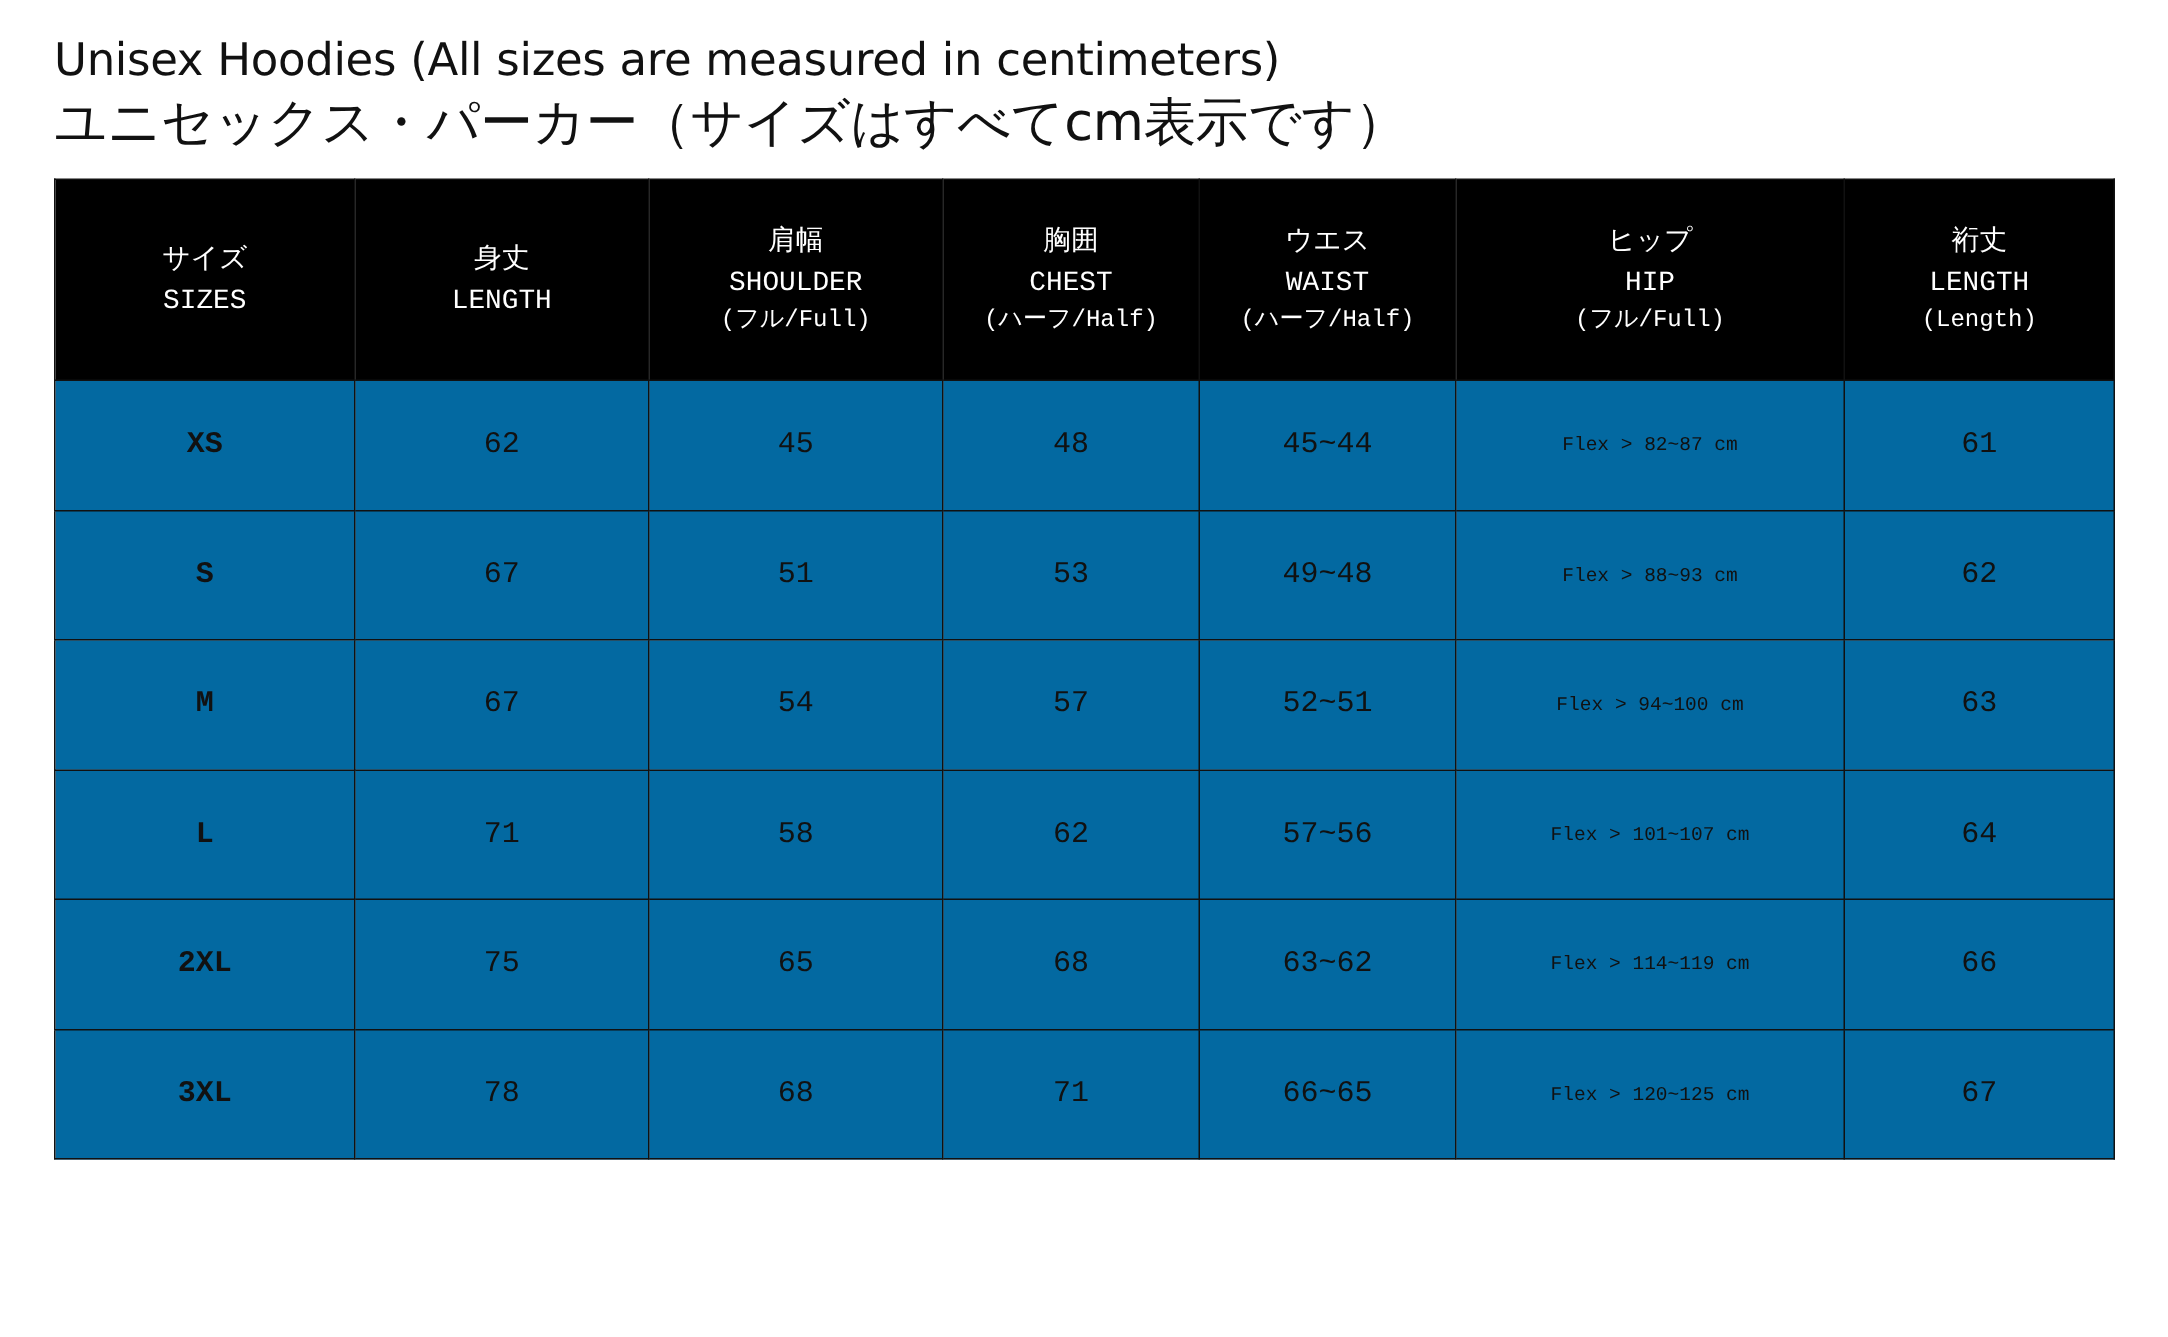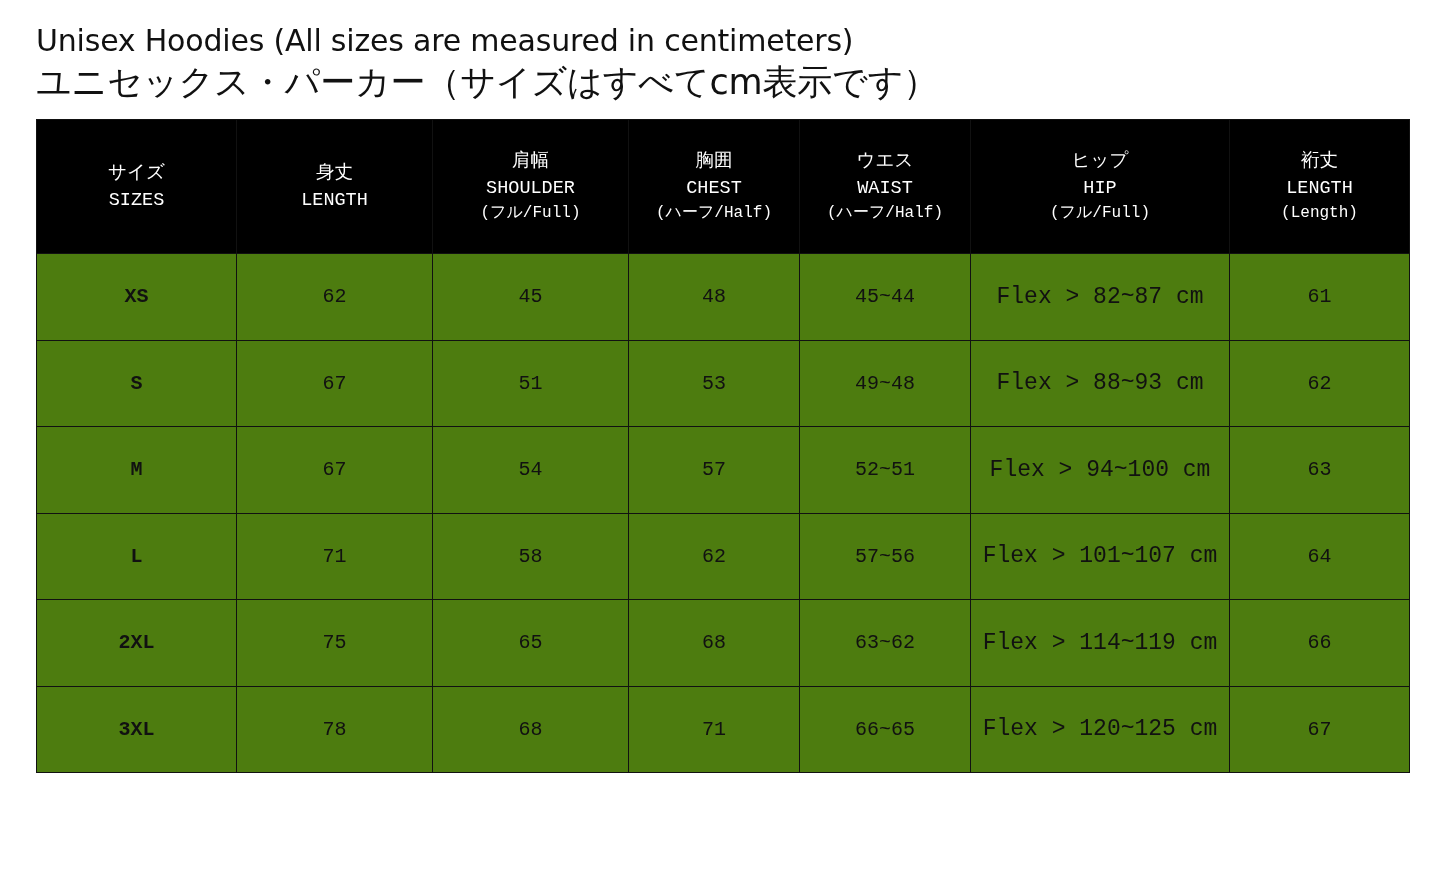--- a/index.html
+++ b/index.html
@@ -68,28 +68,28 @@
   thead th .en {
     font-size: 18.5px;
   }
   thead th .sub {
     font-size: 16px;
   }
   tbody td {
     height: 83.5px;
     font-size: 20px;
     color: #111111;
-    background: #4d7c0f;
+    background: #0369a1;
   }
   tbody td.size-cell {
     font-weight: bold;
     font-size: 20px;
   }
   tbody td.hip-cell {
-    font-size: 23px;
+    font-size: 13px;
   }
   
   col.c0 { width: 200px; }
   col.c1 { width: 196px; }
   col.c2 { width: 196px; }
   col.c3 { width: 171px; }
   col.c4 { width: 171px; }
   col.c5 { width: 259px; }
   col.c6 { width: 180px; }
 </style>

